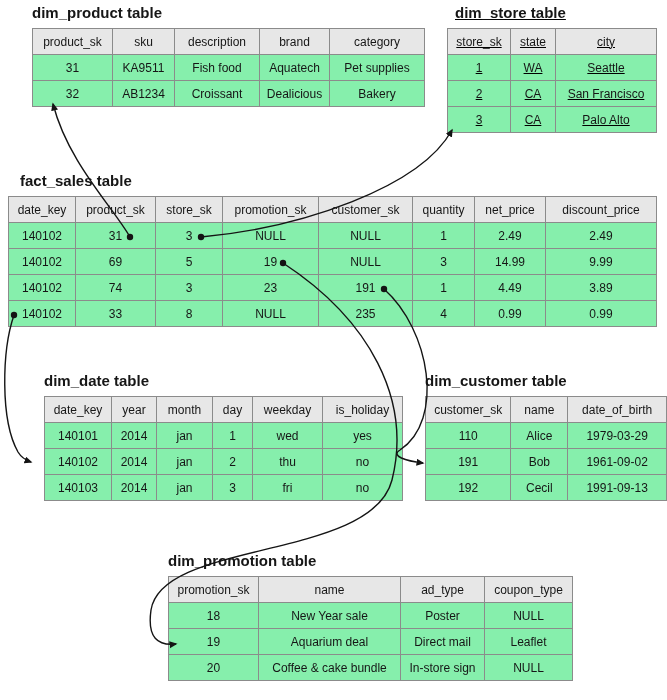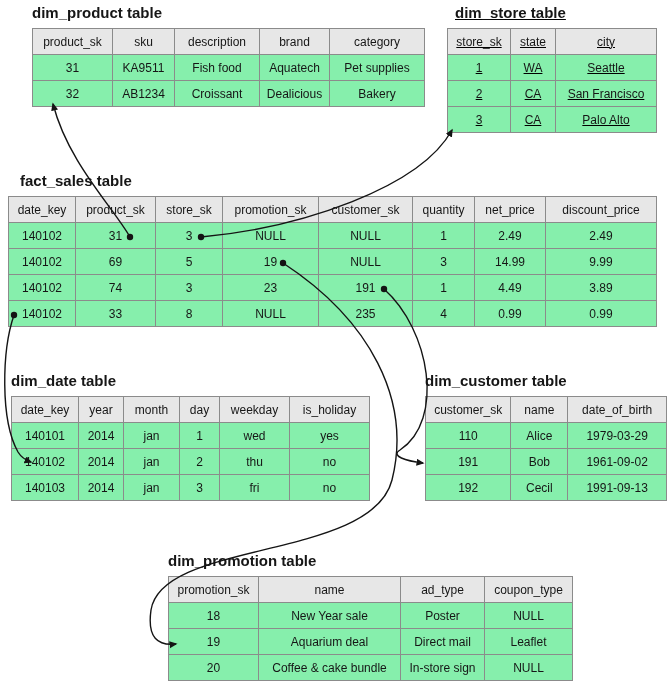--- a/index.html
+++ b/index.html
@@ -195,21 +195,21 @@
             <td>NULL</td>
             <td>235</td>
             <td>4</td>
             <td>0.99</td>
             <td>0.99</td>
           </tr>
         </tbody>
       </table>
   </div>
 
-  <div class="tbl-wrap" style="left:11px; top:372px;">
+  <div class="tbl-wrap" style="left:44px; top:372px;">
     <div class="tbl-title">dim_date table</div>
     <table>
       <colgroup>
         <col style="width:67px">
           <col style="width:45px">
           <col style="width:56px">
           <col style="width:40px">
           <col style="width:70px">
           <col style="width:80px">
       </colgroup>

